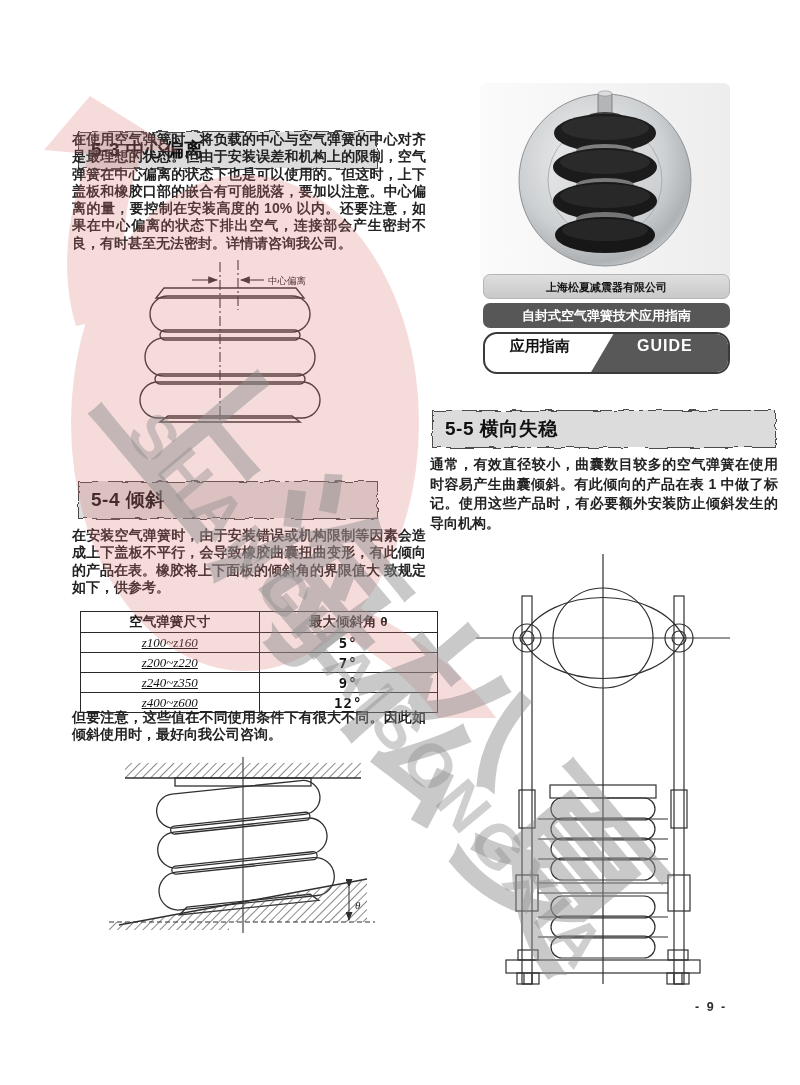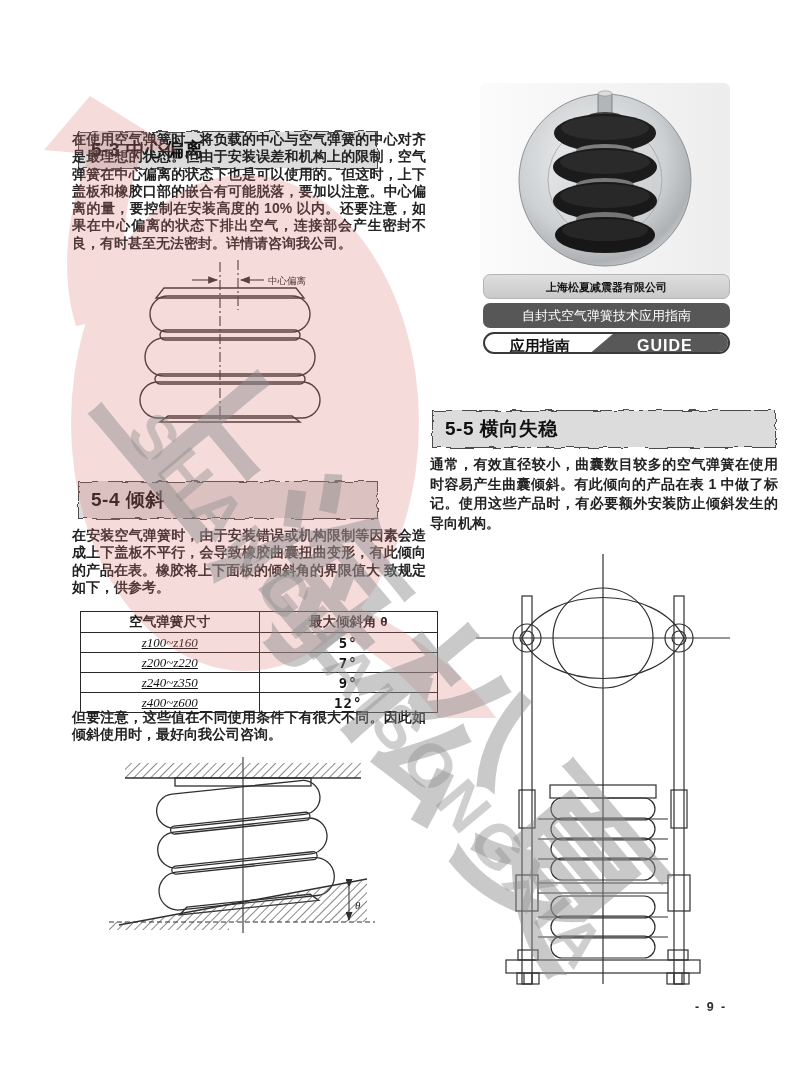--- a/index.html
+++ b/index.html
@@ -13,22 +13,22 @@
   .hdr-label { position:relative; line-height:38px; padding-left:13px; font-size:19px; font-weight:700; color:#101010; letter-spacing:.5px; }
   
   .para { position:absolute; font-size:14px; font-weight:600; color:#222; text-align:justify; }
   .para-l { line-height:17.3px; width:354px; }
   .para-r { line-height:19.5px; width:348px; }
   
   .bar { position:absolute; left:483px; width:247px; box-sizing:border-box; }
   .bar1 { top:274px; height:25px; background:linear-gradient(#dedede,#c9c9c9); border:1px solid #b5b5b5; border-radius:7px;
           text-align:center; line-height:24px; font-size:11px; font-weight:700; color:#141414; }
   .bar2 { top:303px; height:25px; background:#575757; border-radius:7px;
-          text-align:center; line-height:25px; font-size:13px; font-weight:400; color:#fff; }
-  .bar3 { top:332px; height:22px; background:#fff; border:2px solid #3a3a3a; border-radius:14px; overflow:hidden; }
+          text-align:center; line-height:25px; font-size:13px; font-weight:700; color:#fff; }
+  .bar3 { top:332px; height:42px; background:#fff; border:2px solid #3a3a3a; border-radius:14px; overflow:hidden; }
   .bar3-dark { position:absolute; right:-1px; top:-1px; bottom:-1px; width:57%; background:#585858;
                clip-path:polygon(17% 0, 100% 0, 100% 100%, 0% 100%); }
   .bar3-left { position:absolute; left:0; top:0; width:45%; text-align:center; line-height:23px;
                font-size:15px; font-weight:700; color:#111; }
   .bar3-right { position:absolute; right:0; top:0; width:52%; text-align:center; line-height:23px;
                 font-size:16px; font-weight:700; color:#fff; letter-spacing:1px; }
   
   .tilt-table { position:absolute; left:80px; top:611px; width:358px; border-collapse:collapse;
                 table-layout:fixed; border:1.6px solid #282828; }
   .tilt-table th, .tilt-table td { border:1.3px solid #282828; text-align:center; padding:1px 2px; height:17px; }

